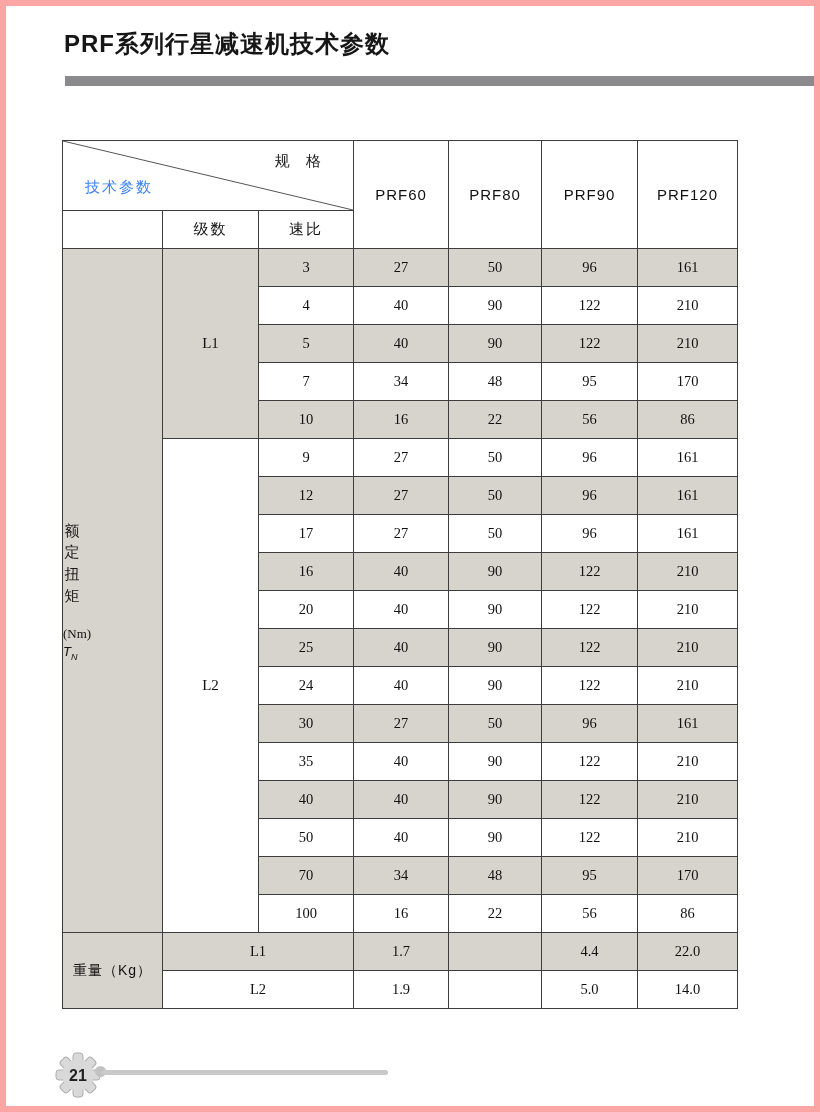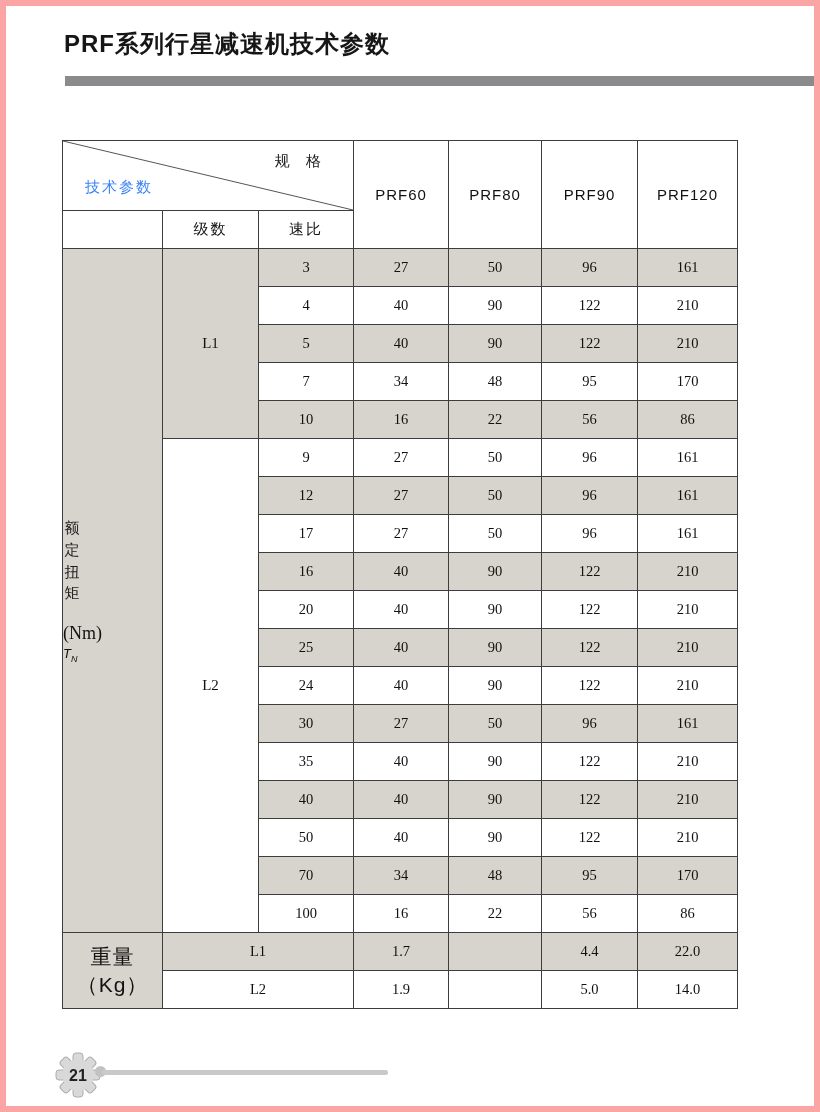--- a/index.html
+++ b/index.html
@@ -47,24 +47,24 @@
   }
   .corner-bottom{
     position:absolute;bottom:13px;left:22px;
     font-size:15px;letter-spacing:2px;color:#3b82f6;
   }
   .torque{display:flex;flex-direction:column;align-items:flex-start;gap:1px;}
   .vtext{
     width:18px;font-size:15px;line-height:1.45;
     word-break:break-all;letter-spacing:0;color:#1c1c1c;
   }
-  .unit{font-family:"Liberation Serif","DejaVu Serif",serif;font-size:18px;margin-top:18px;}
+  .unit{font-family:"Liberation Serif","DejaVu Serif",serif;font-size:13px;margin-top:18px;}
   .sym{font-family:Liberation Sans, sans-serif;font-size:13px;font-style:italic;margin-top:1px;}
   .sym sub{font-size:9px;font-style:italic;}
-  td.weight-label{font-size:21px;letter-spacing:1px;}
+  td.weight-label{font-size:14px;letter-spacing:1px;}
   .footer-line{
     position:absolute;left:96px;top:1064px;width:286px;height:5px;
     background:#C9C9C9;border-radius:3px;
   }
   .footer-dot{
     position:absolute;left:89px;top:1060px;width:11px;height:11px;
     border-radius:50%;background:#C2C2C2;
   }
   .gear{position:absolute;left:49px;top:1046px;}
   .gear text{

